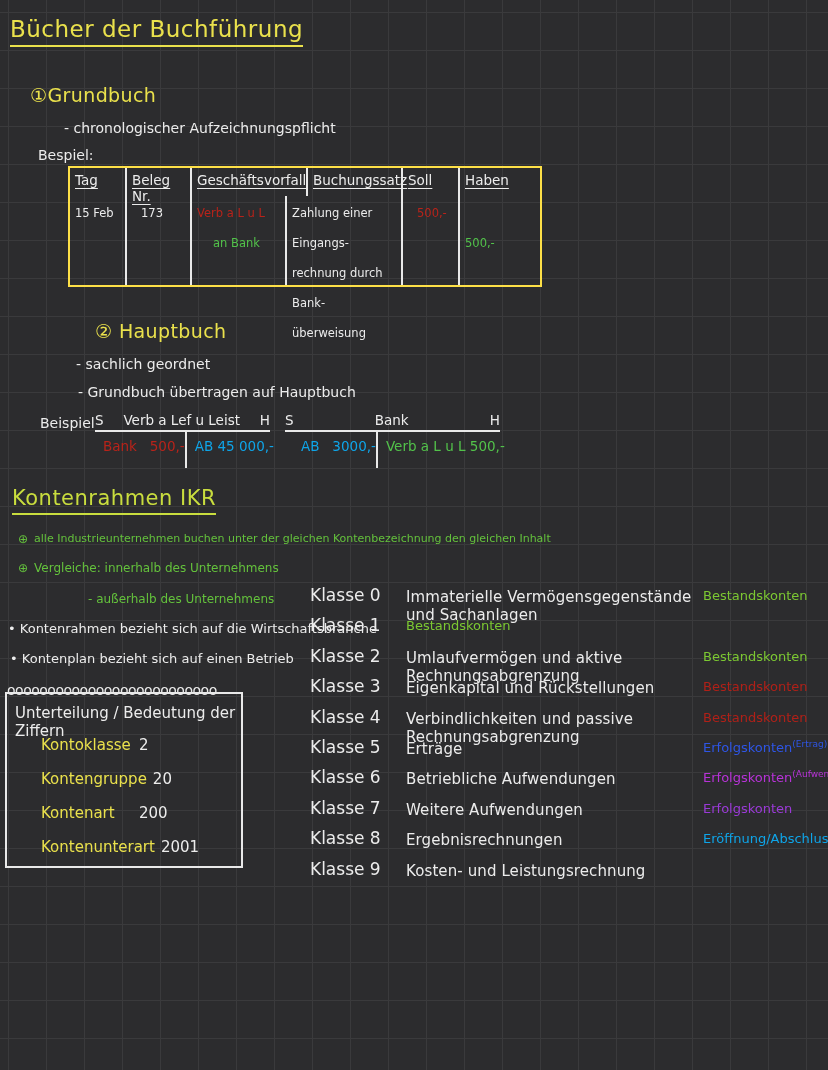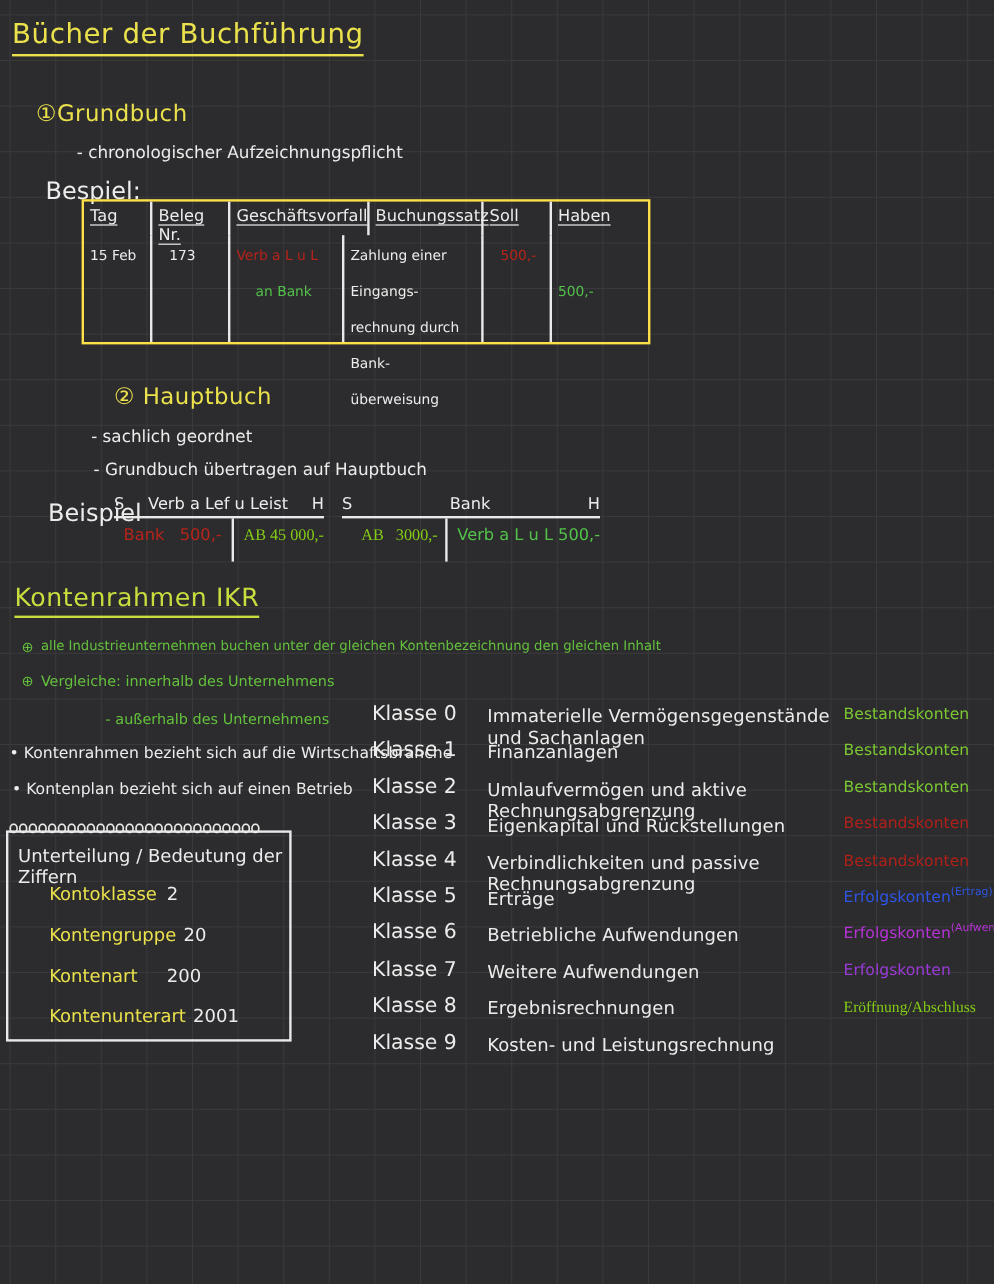--- a/index.html
+++ b/index.html
@@ -19,26 +19,26 @@
   .c-yellow{color:#eae14c;}
   .c-lime{color:#c9dd3e;}
   .c-green{color:#7cc832;}
   .c-greenink{color:#64c23c;}
   .c-green2{color:#52c24a;}
   .c-red{color:#b02018;}
   .c-red2{color:#b8231a;}
   .c-blue{color:#2e55e6;}
   .c-magenta{color:#b832d8;}
   .c-purple{color:#9b3ad8;}
-  .c-white{color:#84cc16;font-family:Liberation Serif, serif;}
+  .c-white{color:#0ea5e9;}
 
   .page-title{left:10px;top:16px;font-size:23px;letter-spacing:.5px;border-bottom:2px solid #eae14c;padding-bottom:3px;}
   .h2{font-size:19px;letter-spacing:.4px;}
   .note{font-size:14px;}
-  .small-label{font-size:20px;}
+  .small-label{font-size:14px;}
 
   
   .gtable{left:68px;top:166px;width:474px;border:2px solid #fde047;box-sizing:border-box;font-size:11.5px;}
   .gt-row{display:flex;}
   .gt-cell{box-sizing:border-box;border-right:2px solid #e9e9e9;padding:2px 4px 0 5px;}
   .gt-cell:last-child{border-right:none;}
   .w-tag{width:57px;}.w-beleg{width:65px;}.w-gv{width:116px;}.w-bs{width:95px;}.w-soll{width:57px;}.w-haben{width:56px;}
   .gt-head .gt-cell{height:28px;font-size:13.5px;padding-top:4px;}
   .gt-head span{text-decoration:underline;text-underline-offset:3px;}
   .gt-body .gt-cell{height:89px;line-height:30px;}
@@ -175,21 +175,20 @@
 </div>
 
 <div class="abs klassen">
   <div class="k-row">
     <span class="k-name">Klasse 0</span>
     <span class="k-desc">Immaterielle Vermögensgegenstände und Sachanlagen</span>
     <span class="k-cat c-green"><span>Bestandskonten</span><sup></sup></span>
   </div>
   <div class="k-row">
     <span class="k-name">Klasse 1</span>
-    <span class="k-desc">Finanzanlagen</span>
     <span class="k-cat c-green"><span>Bestandskonten</span><sup></sup></span>
   </div>
   <div class="k-row">
     <span class="k-name">Klasse 2</span>
     <span class="k-desc">Umlaufvermögen und aktive Rechnungsabgrenzung</span>
     <span class="k-cat c-green"><span>Bestandskonten</span><sup></sup></span>
   </div>
   <div class="k-row">
     <span class="k-name">Klasse 3</span>
     <span class="k-desc">Eigenkapital und Rückstellungen</span>

